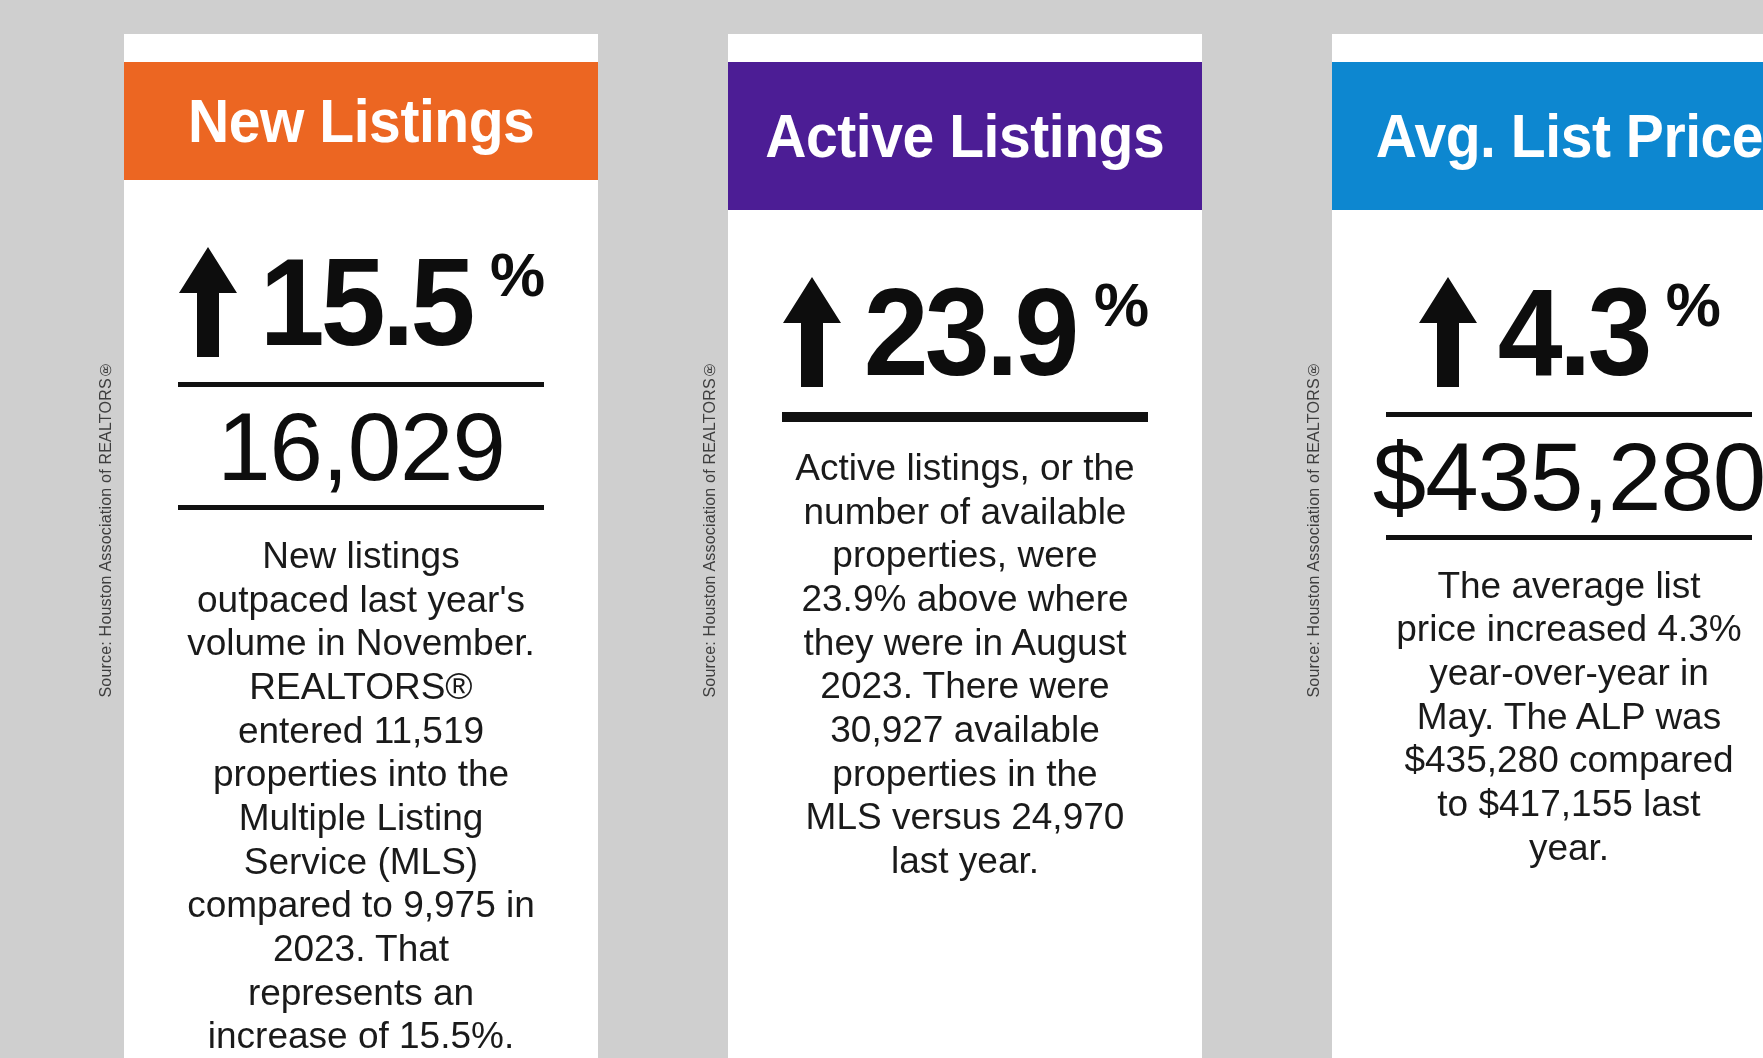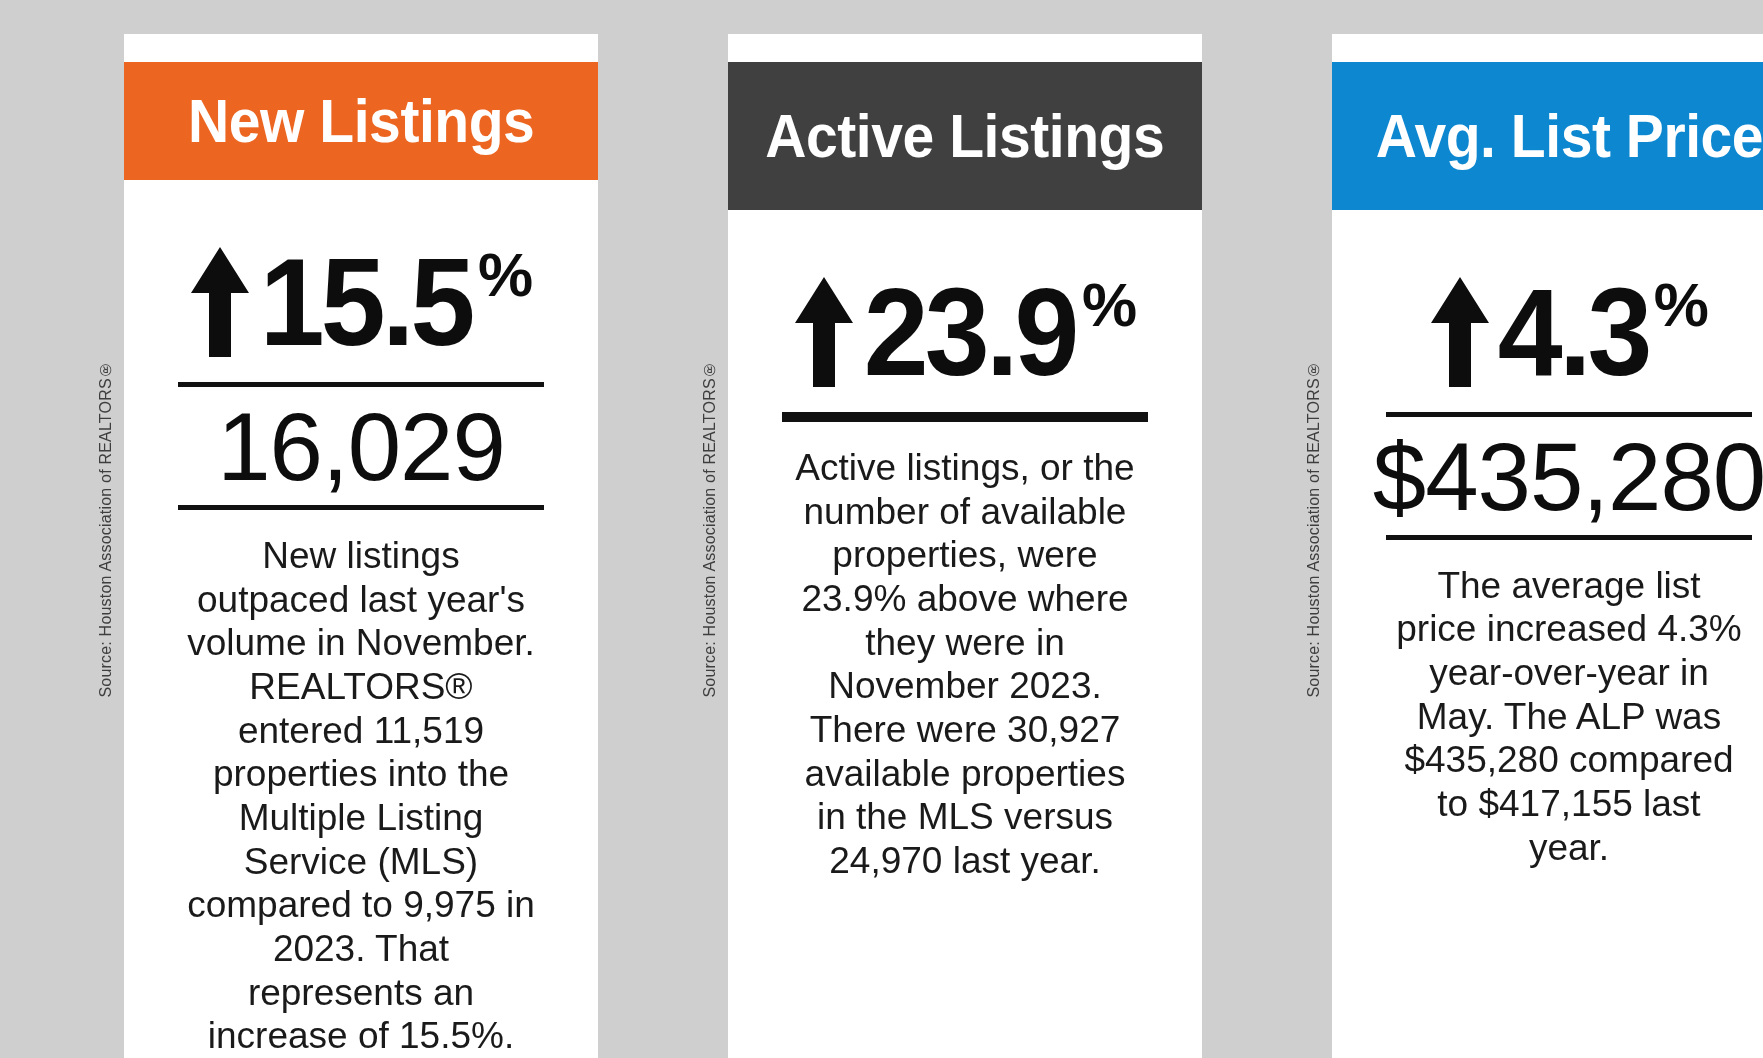--- a/index.html
+++ b/index.html
@@ -93,20 +93,21 @@
     align-items: center;
   }
 
   .pct-row {
     display: flex;
     flex-direction: row;
     align-items: center;
     justify-content: center;
     height: 132px;
     width: 100%;
+    gap: 12px;
   }
 
   .arrow {
     width: 62px;
     height: 118px;
     display: block;
     flex: 0 0 62px;
     margin-right: 2px;
   }
 
@@ -190,35 +191,35 @@
       </div>
       <div class="body-text">New listings outpaced last year's volume in November. REALTORS® entered 11,519 properties into the Multiple Listing Service (MLS) compared to 9,975 in 2023. That represents an increase of 15.5%.</div>
     </div>
   </div>
 
   <div class="card-wrap c1">
     <div class="source-rail">
       <span class="source-text">Source: Houston Association of REALTORS®</span>
     </div>
     <div class="card">
-      <div class="card-header" style="background:#404040;">
+      <div class="card-header" style="background:#4c1d95;">
         <span class="card-header-title">Active Listings</span>
       </div>
       <div class="stat-block">
         <div class="pct-row">
           <svg class="arrow" viewBox="0 0 62 118">
             <polygon points="31,4 60,50 42,50 42,114 20,114 20,50 2,50" fill="#0d0d0d"></polygon>
           </svg>
           <span class="pct-value">23.9</span>
           <span class="pct-sign">%</span>
         </div>
         <div class="rule"></div>
         <div class="rule-bottom"></div>
       </div>
-      <div class="body-text">Active listings, or the number of available properties, were 23.9% above where they were in November 2023. There were 30,927 available properties in the MLS versus 24,970 last year.</div>
+      <div class="body-text">Active listings, or the number of available properties, were 23.9% above where they were in August 2023. There were 30,927 available properties in the MLS versus 24,970 last year.</div>
     </div>
   </div>
 
   <div class="card-wrap c2">
     <div class="source-rail">
       <span class="source-text">Source: Houston Association of REALTORS®</span>
     </div>
     <div class="card">
       <div class="card-header" style="background:#0d87d0;">
         <span class="card-header-title">Avg. List Price</span>

